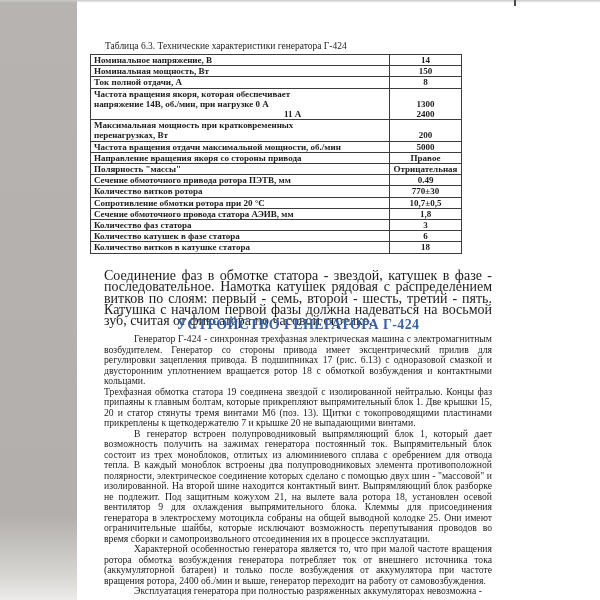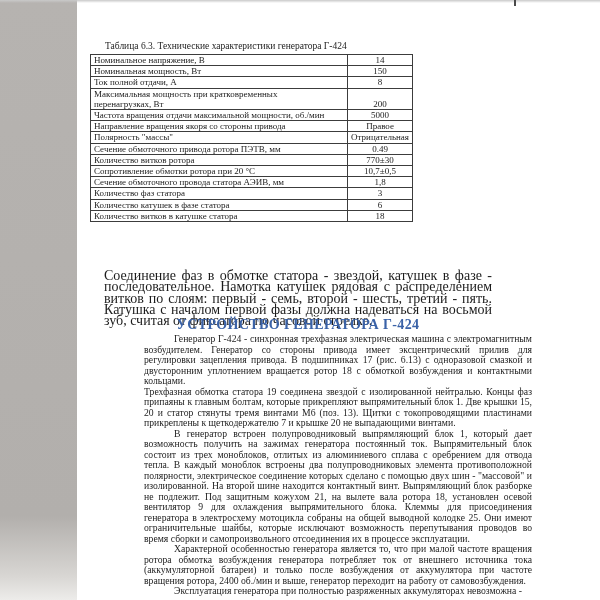--- a/index.html
+++ b/index.html
@@ -22,23 +22,23 @@
   .tick {
     position: absolute; left: 514px; top: 0; width: 2px; height: 6px;
     background: #4a4a4a;
   }
   .caption {
     position: absolute; left: 105px; top: 41px;
     font-size: 9.5px; line-height: 11px;
   }
   table.spec {
     position: absolute; left: 90px; top: 54px;
-    width: 323px;
+    width: 372px;
     border-collapse: collapse;
-    font-size: 9px; line-height: 10.2px;
+    font-size: 9px; line-height: 10.2px; font-weight: bold;
   }
   table.spec td {
     border: 1px solid #3c3c3c;
     padding: 0 3px;
     vertical-align: top;
   }
   td.label { width: 292px; }
   td.value { text-align: center; }
   td .cl { min-height: 10.2px; }
   .note {
@@ -48,21 +48,20 @@
   }
   .heading {
     position: absolute; left: 105px; top: 317px; width: 386px;
     text-align: center;
     font-weight: bold; font-size: 14px; letter-spacing: 0.4px;
   }
   .body-text {
     position: absolute; left: 104px; top: 334px; width: 388px;
     font-size: 9.7px; line-height: 10.5px;
     text-align: justify;
-    margin-left: 40px;
   }
   .body-text p.para { margin: 0; }
   .body-text p.para.indent { text-indent: 30px; }
 </style>
 </head>
 <body>
 
 <div class="scan-band"></div>
 <div class="top-shade"></div>
 <div class="tick"></div>
@@ -75,20 +74,32 @@
         <td class="label" style="border-color: rgb(60, 60, 60);">Номинальное напряжение, В</td>
         <td class="value" style="border-color: rgb(60, 60, 60);">14</td>
       </tr>
       <tr>
         <td class="label" style="border-color: rgb(60, 60, 60);">Номинальная мощность, Вт</td>
         <td class="value" style="border-color: rgb(60, 60, 60);">150</td>
       </tr>
       <tr>
         <td class="label" style="border-color: rgb(60, 60, 60);">Ток полной отдачи, А</td>
         <td class="value" style="border-color: rgb(60, 60, 60);">8</td>
+      </tr>
+      <tr>
+        <td class="label" style="border-color: rgb(60, 60, 60);">
+          <div class="cl">Частота вращения якоря, которая обеспечивает</div>
+          <div class="cl">напряжение 14В, об./мин, при нагрузке 0 А</div>
+          <div class="cl" style="padding-left: 190px;">11 А</div>
+        </td>
+        <td class="value" style="border-color: rgb(60, 60, 60);">
+          <div class="cl"></div>
+          <div class="cl">1300</div>
+          <div class="cl">2400</div>
+        </td>
       </tr>
       <tr>
         <td class="label" style="border-color: rgb(60, 60, 60); margin-left: 29px;">
           <div class="cl">Максимальная мощность при кратковременных</div>
           <div class="cl">перенагрузках, Вт</div>
         </td>
         <td class="value" style="border-color: rgb(60, 60, 60);">
           <div class="cl"></div>
           <div class="cl">200</div>
         </td>

